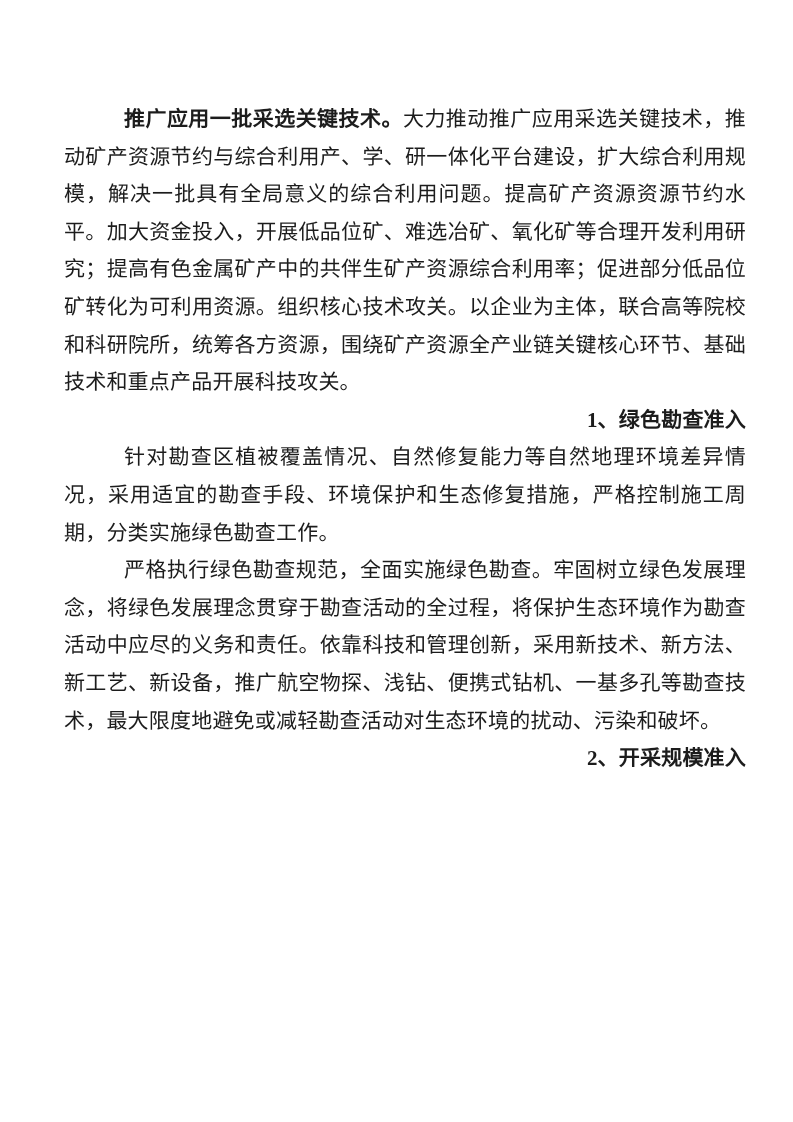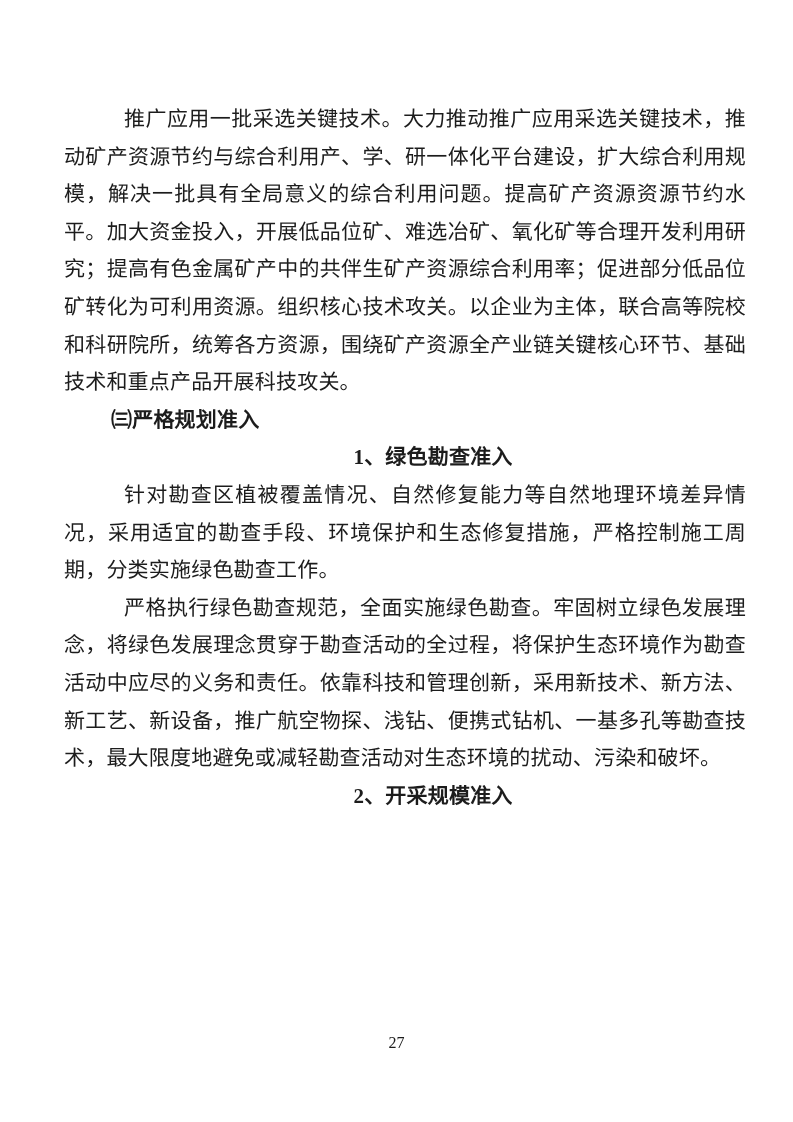--- a/index.html
+++ b/index.html
@@ -25,66 +25,62 @@
     line-height: 37.6px;
     text-align: justify;
     letter-spacing: 0.2px;
   }
   .para {
     margin: 0;
     text-indent: 60px;
     font-weight: 400;
   }
   .para .lead {
-    font-weight: 400;
+    font-weight: 700;
   }
   .sec-heading {
     margin: 0;
     font-size: 21px;
     line-height: 37.6px;
     font-weight: 700;
     text-indent: 47px;
     text-align: left;
   }
   .sub-heading {
     margin: 0;
     font-size: 21px;
     line-height: 37.6px;
     font-weight: 700;
     text-indent: 56px;
-    text-align: center;
+    text-align: right;
   }
   .page-footer {
     position: absolute;
     left: 0;
     right: 0;
     top: 1034px;
     text-align: center;
   }
   .page-number {
     font-size: 16px;
     color: #1c1c1c;
   }
 </style>
 </head>
 <body>
 
 <div class="sheet">
   <main class="text-block">
     <p class="para"><strong class="lead">推广应用一批采选关键技术。</strong><span>大力推动推广应用采选关键技术，推动矿产资源节约与综合利用产、学、研一体化平台建设，扩大综合利用规模，解决一批具有全局意义的综合利用问题。提高矿产资源资源节约水平。加大资金投入，开展低品位矿、难选冶矿、氧化矿等合理开发利用研究；提高有色金属矿产中的共伴生矿产资源综合利用率；促进部分低品位矿转化为可利用资源。组织核心技术攻关。以企业为主体，联合高等院校和科研院所，统筹各方资源，围绕矿产资源全产业链关键核心环节、基础技术和重点产品开展科技攻关。</span></p>
 
-    <h2 class="sec-heading">㈢严格规划准入</h2>
 
     <h3 class="sub-heading">1、绿色勘查准入</h3>
 
     <p class="para">针对勘查区植被覆盖情况、自然修复能力等自然地理环境差异情况，采用适宜的勘查手段、环境保护和生态修复措施，严格控制施工周期，分类实施绿色勘查工作。</p>
 
     <p class="para">严格执行绿色勘查规范，全面实施绿色勘查。牢固树立绿色发展理念，将绿色发展理念贯穿于勘查活动的全过程，将保护生态环境作为勘查活动中应尽的义务和责任。依靠科技和管理创新，采用新技术、新方法、新工艺、新设备，推广航空物探、浅钻、便携式钻机、一基多孔等勘查技术，最大限度地避免或减轻勘查活动对生态环境的扰动、污染和破坏。</p>
 
     <h3 class="sub-heading">2、开采规模准入</h3>
 
 
   </main>
 
-  <footer class="page-footer">
-    <span class="page-number">27</span>
-  </footer>
 </div>
 
 </body></html>

